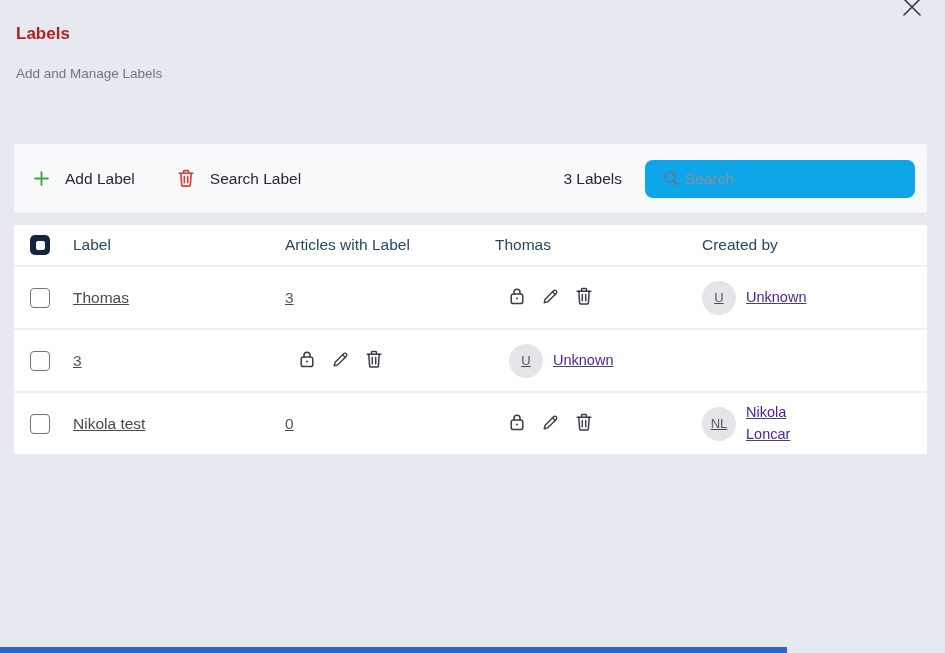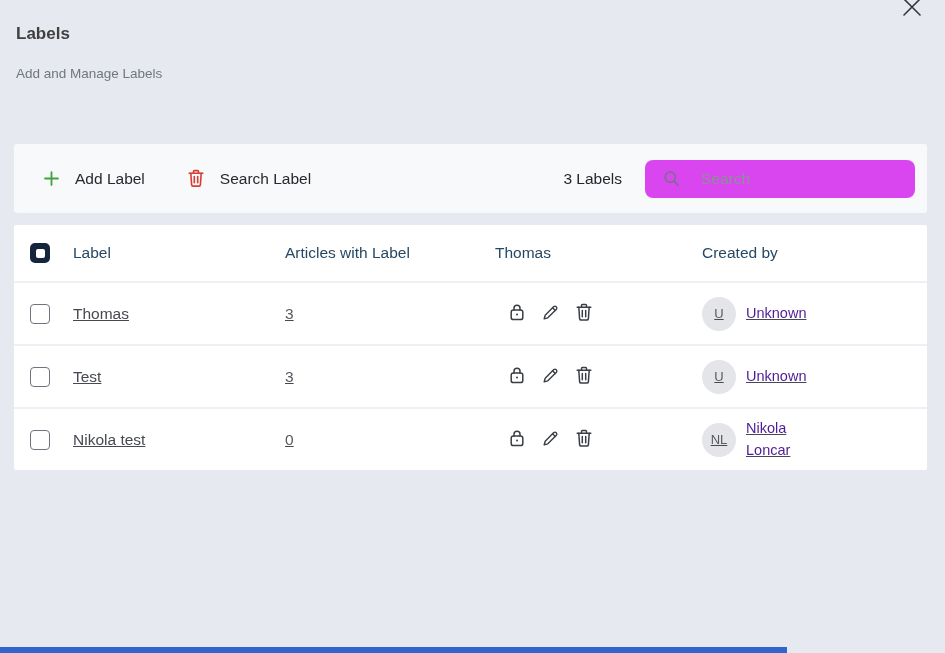--- a/index.html
+++ b/index.html
@@ -2,46 +2,46 @@
 <html><head>
 <meta charset="utf-8">
 <style>
   html,body{margin:0;padding:0;}
   body{
     width:945px;height:653px;position:relative;overflow:hidden;
     background:#e7e9f1;
     font-family:"Liberation Sans", sans-serif;
     -webkit-font-smoothing:antialiased;
   }
-  .title{position:absolute;left:16px;top:24px;font-size:17px;font-weight:700;color:#404040;}
+  .title{position:absolute;left:16px;top:24px;font-size:17px;font-weight:700;color:#b91c1c;}
   .subtitle{position:absolute;left:16px;top:66px;font-size:13.5px;color:#71767f;}
   .close-btn{position:absolute;top:-8px;right:18px;width:30px;height:30px;border:none;background:transparent;cursor:pointer;padding:0;}
   .close-btn svg{display:block;}
 
   
   .toolbar{
     position:absolute;left:14px;top:144px;width:913px;height:69px;
     background:#f8f9fa;border-radius:3px;box-sizing:border-box;
-    display:flex;align-items:center;padding:0 12px 0 28px;
+    display:flex;align-items:center;padding:0 12px 0 18px;
   }
   .tool-btn{display:flex;align-items:center;gap:14px;background:none;border:none;padding:0;cursor:pointer;
     font-family:inherit;font-size:15.5px;color:#26292e;}
   .tool-btn .ic{display:flex;align-items:center;}
   .delete-btn{margin-left:41px;}
   .labels-count{margin-left:auto;margin-right:23px;font-size:15.5px;color:#24272c;text-align:right;}
-  .search-box{display:flex;align-items:center;gap:20px;width:270px;height:38px;box-sizing:border-box;
-    background:#d946ef;border-radius:8px;padding-left:17px;}
+  .search-box{display:flex;align-items:center;gap:4px;width:270px;height:38px;box-sizing:border-box;
+    background:#0ea5e9;border-radius:8px;padding-left:17px;}
   .search-box input{flex:1;min-width:0;border:none;background:transparent;outline:none;
     font-family:inherit;font-size:15.5px;color:#3a3e44;padding:0 10px 0 0;}
   .search-box input::placeholder{color:#8b9097;}
 
   
   .table{position:absolute;left:14px;top:225px;width:913px;background:#ffffff;border-radius:2px;}
   .grid{display:grid;grid-template-columns:59px 212px 210px 193px auto;align-items:center;}
-  .thead{height:56px;font-size:15.5px;color:#274864;}
+  .thead{height:40px;font-size:15.5px;color:#274864;}
   .trow{height:61px;border-top:2px solid #eef0f3;font-size:15.5px;color:#46494f;text-decoration:underline;}
   .cell-check{padding-left:16px;}
   .cell-created{padding-left:14px;display:flex;align-items:center;gap:10px;}
   .cell-actions{padding-left:12px;display:flex;align-items:center;gap:13px;}
   .num{color:#56595f;}
 
   .checkbox{width:20px;height:20px;box-sizing:border-box;border:1.5px solid #6e747d;border-radius:4px;
     background:#fff;cursor:pointer;display:block;}
   .checkbox-all{width:20px;height:20px;border-radius:5px;background:#15263c;cursor:pointer;
     display:flex;align-items:center;justify-content:center;}
@@ -158,21 +158,20 @@
       <div class="cell-created">
         <span class="avatar">U</span>
         <span class="creator-name">Unknown</span>
       </div>
     </div>
 
     <div class="grid trow">
       <div class="cell-check">
           <span class="checkbox"></span>
         </div>
-      <div>Test</div>
       <div class="num">3</div>
       <div class="cell-actions">
         <button class="action-btn">
           <span>
             <svg width="20" height="21" viewBox="0 0 20 21" fill="none" stroke="currentColor" stroke-width="1.5" stroke-linecap="round">
               <rect x="4.2" y="8" width="11.6" height="9.6" rx="2.2"></rect>
               <path d="M7 8 V6.3 a3 3 0 0 1 6 0 V8"></path>
               <circle cx="10" cy="12.6" r="1" fill="currentColor" stroke="none"></circle>
             </svg>
           </span>

